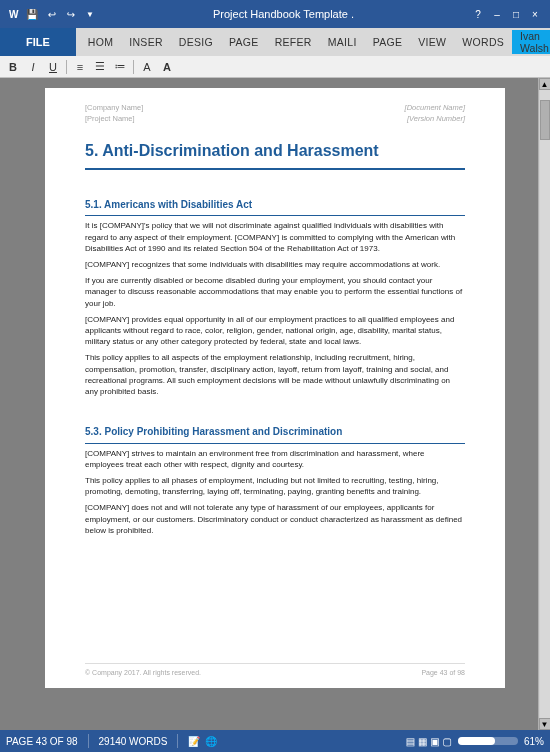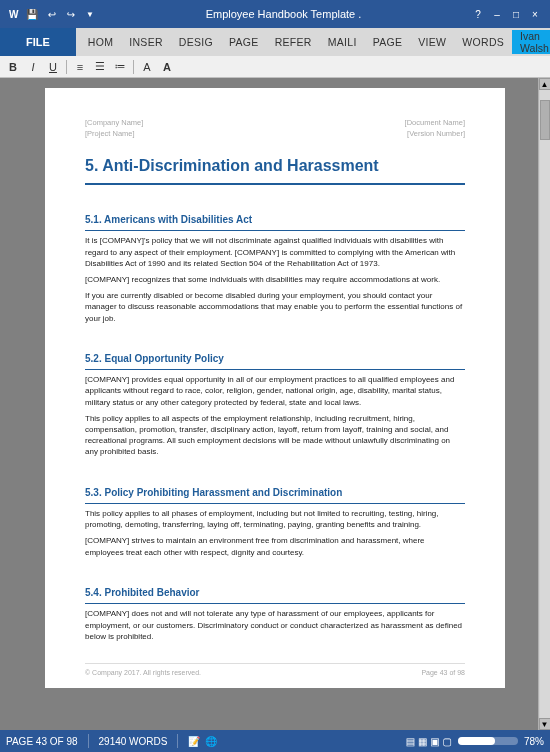--- a/index.html
+++ b/index.html
@@ -146,38 +146,38 @@
       position: absolute;
       top: 10px;
       width: 10px; height: 40px;
       background: #b0b0b0;
       border: 1px solid #999;
     }
 
     .page {
       width: 460px;
       background: #fff;
-      padding: 30px 40px 30px 40px;
+      padding: 15px 40px 30px 40px;
       font-size: 8.5px;
       line-height: 1.45;
       color: #222;
       flex-shrink: 0;
       min-height: 600px;
       position: relative;
     }
 
     .page-header {
       display: flex;
       justify-content: space-between;
       margin-bottom: 14px;
       color: #aaa;
       font-size: 7.5px;
     }
     .page-header-left { display: flex; flex-direction: column; }
-    .page-header-right { display: flex; flex-direction: column; text-align: right; }
+    .page-header-right { display: flex; flex-direction: column; text-align: right; font-style: italic; }
 
     .section-title {
       font-size: 16px;
       font-weight: bold;
       color: #1f5c99;
       margin-bottom: 20px;
       padding-bottom: 6px;
       border-bottom: 2px solid #1f5c99;
     }
 
@@ -241,21 +241,21 @@
       <svg width="14" height="14" viewBox="0 0 14 14">
           <rect width="14" height="14" fill="#2b5797" rx="1"></rect>
           <text x="2" y="11" font-size="10" fill="white" font-weight="bold">W</text>
         </svg>
     </div>
     <div class="title-icon">💾</div>
     <div class="title-icon">↩</div>
     <div class="title-icon">↪</div>
     <div class="title-icon" style="font-size:8px;">▼</div>
   </div>
-  <div class="title-text">Employee Handbook Template .</div>
+  <div class="title-text">Project Handbook Template .</div>
   <div class="title-controls">
     <button class="title-btn">?</button>
     <button class="title-btn">–</button>
     <button class="title-btn">□</button>
     <button class="title-btn close">×</button>
   </div>
 </div>
 
 <div class="ribbon-file">
   <button class="file-btn">FILE</button>
@@ -312,29 +312,27 @@
         </div>
       </div>
 
       <div class="section-title">5.   Anti-Discrimination and Harassment</div>
 
       <div class="subsection-title">5.1.     Americans with Disabilities Act</div>
       <p class="para">It is [COMPANY]'s policy that we will not discriminate against qualified individuals with disabilities with regard to any aspect of their employment. [COMPANY] is committed to complying with the American with Disabilities Act of 1990 and its related Section 504 of the Rehabilitation Act of 1973.</p>
       <p class="para">[COMPANY] recognizes that some individuals with disabilities may require accommodations at work.</p>
       <p class="para">If you are currently disabled or become disabled during your employment, you should contact your manager to discuss reasonable accommodations that may enable you to perform the essential functions of your job.</p>
 
-      <div class="subsection-title">5.2.     Equal Opportunity Policy</div>
       <p class="para">[COMPANY] provides equal opportunity in all of our employment practices to all qualified employees and applicants without regard to race, color, religion, gender, national origin, age, disability, marital status, military status or any other category protected by federal, state and local laws.</p>
       <p class="para">This policy applies to all aspects of the employment relationship, including recruitment, hiring, compensation, promotion, transfer, disciplinary action, layoff, return from layoff, training and social, and recreational programs. All such employment decisions will be made without unlawfully discriminating on any prohibited basis.</p>
 
       <div class="subsection-title">5.3.     Policy Prohibiting Harassment and Discrimination</div>
+      <p class="para">[COMPANY] strives to maintain an environment free from discrimination and harassment, where employees treat each other with respect, dignity and courtesy.</p>
       <p class="para">This policy applies to all phases of employment, including but not limited to recruiting, testing, hiring, promoting, demoting, transferring, laying off, terminating, paying, granting benefits and training.</p>
-      <p class="para">[COMPANY] strives to maintain an environment free from discrimination and harassment, where employees treat each other with respect, dignity and courtesy.</p>
-
-      <div class="subsection-title">5.4.     Prohibited Behavior</div>
+
       <p class="para">[COMPANY] does not and will not tolerate any type of harassment of our employees, applicants for employment, or our customers. Discriminatory conduct or conduct characterized as harassment as defined below is prohibited.</p>
 
       <div class="page-footer">
         <span>© Company 2017. All rights reserved.</span>
         <span>Page 43 of 98</span>
       </div>
     </div>
 
     <div class="scrollbar-right">
       <div class="scroll-btn">▲</div>
@@ -357,15 +355,15 @@
   <div class="status-sep"></div>
   <div class="status-item">
     <span>📝</span>
     <span>🌐</span>
   </div>
   <div class="status-right">
     <span>▤ ▦ ▣ ▢</span>
     <div class="zoom-slider">
       <div class="zoom-fill"></div>
     </div>
-    <span class="zoom-pct">78%</span>
+    <span class="zoom-pct">61%</span>
   </div>
 </div>
 
 </body></html>

